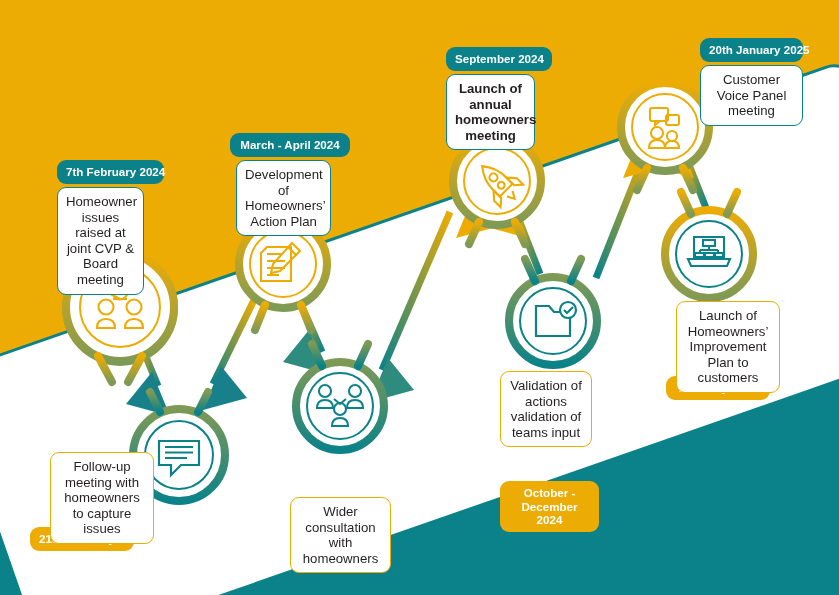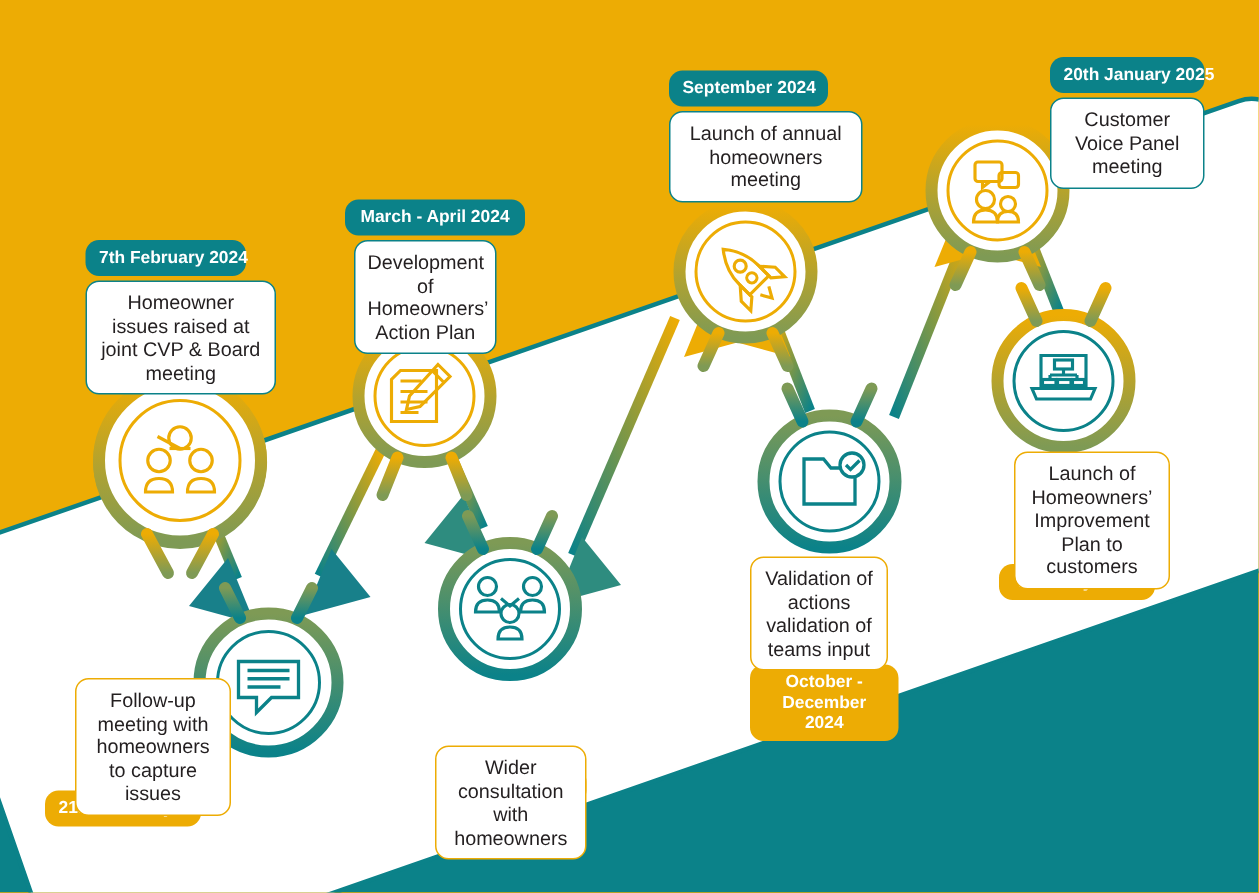--- a/index.html
+++ b/index.html
@@ -37,21 +37,21 @@
     color:#ffffff;
     font-size:11.6px;
     font-weight:bold;
     line-height:13.5px;
     padding:5px 9px;
     white-space:nowrap;
     z-index:5;
   }
   .pill.teal{background:#0B8289;}
   .pill.amber{background:#EDAC04;}
-  .pill.wrap{white-space:normal;}
+  .pill.wrap{white-space:normal;margin-top:38px;}
 </style>
 </head>
 <body>
 
 <div id="stage">
 
   <svg class="layer" viewBox="0 0 839 595" width="839" height="595">
     <defs>
 
       <linearGradient id="gTA" x1="0" y1="1" x2="1" y2="0">
@@ -223,33 +223,33 @@
         <rect x="703" y="240" width="12" height="6"></rect>
         <path d="M 709,246 v 4 M 700,250 h 18 M 700,250 v 3 M 718,250 v 3"></path>
         <rect x="695" y="253" width="9" height="4"></rect>
         <rect x="705" y="253" width="9" height="4"></rect>
         <rect x="715" y="253" width="8" height="4"></rect>
       </g>
     </g>
   </svg>
 
   <div class="pill teal" style="left:57px;top:160px;width:107px;text-align:center;">7th February 2024</div>
-  <div class="card teal" style="left:57px;top:187px;width:127px;">Homeowner issues raised at joint CVP &amp; Board meeting</div>
+  <div class="card teal" style="left:57px;top:187px;width:87px;">Homeowner issues raised at joint CVP &amp; Board meeting</div>
 
   <div class="card amber" style="left:30px;top:452px;width:104px;margin-left:20px;">Follow-up meeting with homeowners to capture issues</div>
   <div class="pill amber" style="left:30px;top:527px;width:104px;">21st February 2024</div>
 
   <div class="pill teal" style="left:230px;top:133px;width:120px;">March - April 2024</div>
   <div class="card teal" style="left:236px;top:160px;width:95px;">Development of Homeowners’ Action Plan</div>
 
   <div class="card amber" style="left:290px;top:457px;width:101px;margin-top:40px;">Wider consultation with homeowners</div>
   <div class="pill amber" style="left:290px;top:512px;width:101px;">May 2024</div>
 
   <div class="pill teal" style="left:446px;top:47px;width:106px;">September 2024</div>
-  <div class="card teal" style="left:446px;top:74px;width:129px;">Launch of annual homeowners meeting</div>
+  <div class="card teal" style="left:446px;top:74px;width:89px;font-weight:bold;">Launch of annual homeowners meeting</div>
 
   <div class="card amber" style="left:500px;top:371px;width:92px;">Validation of actions validation of teams input</div>
   <div class="pill amber wrap" style="left:500px;top:443px;width:99px;">October - December 2024</div>
 
   <div class="pill teal" style="left:700px;top:38px;width:103px;">20th January 2025</div>
   <div class="card teal" style="left:700px;top:65px;width:103px;">Customer Voice Panel meeting</div>
 
   <div class="card amber" style="left:676px;top:301px;width:104px;">Launch of Homeowners’ Improvement Plan to customers</div>
   <div class="pill amber" style="left:666px;top:376px;width:104px;">February 2025</div>
 

